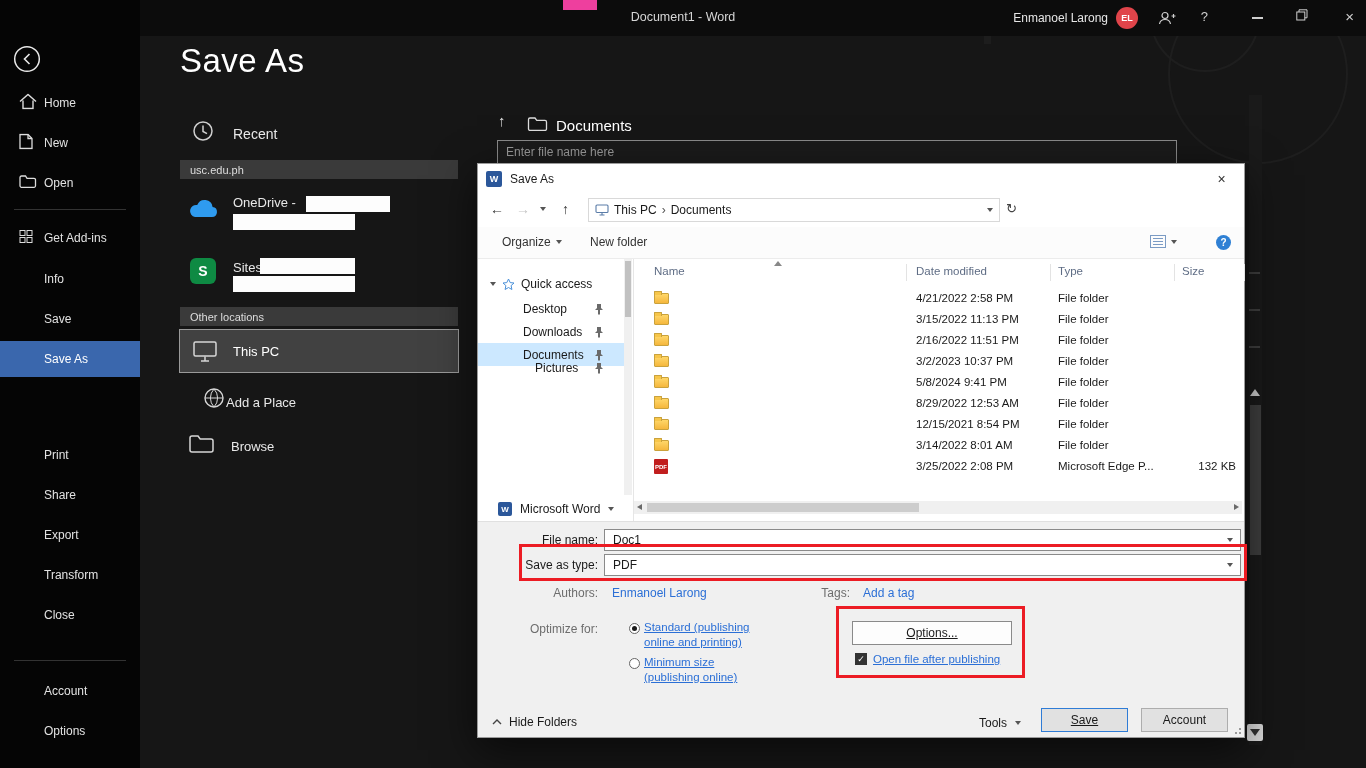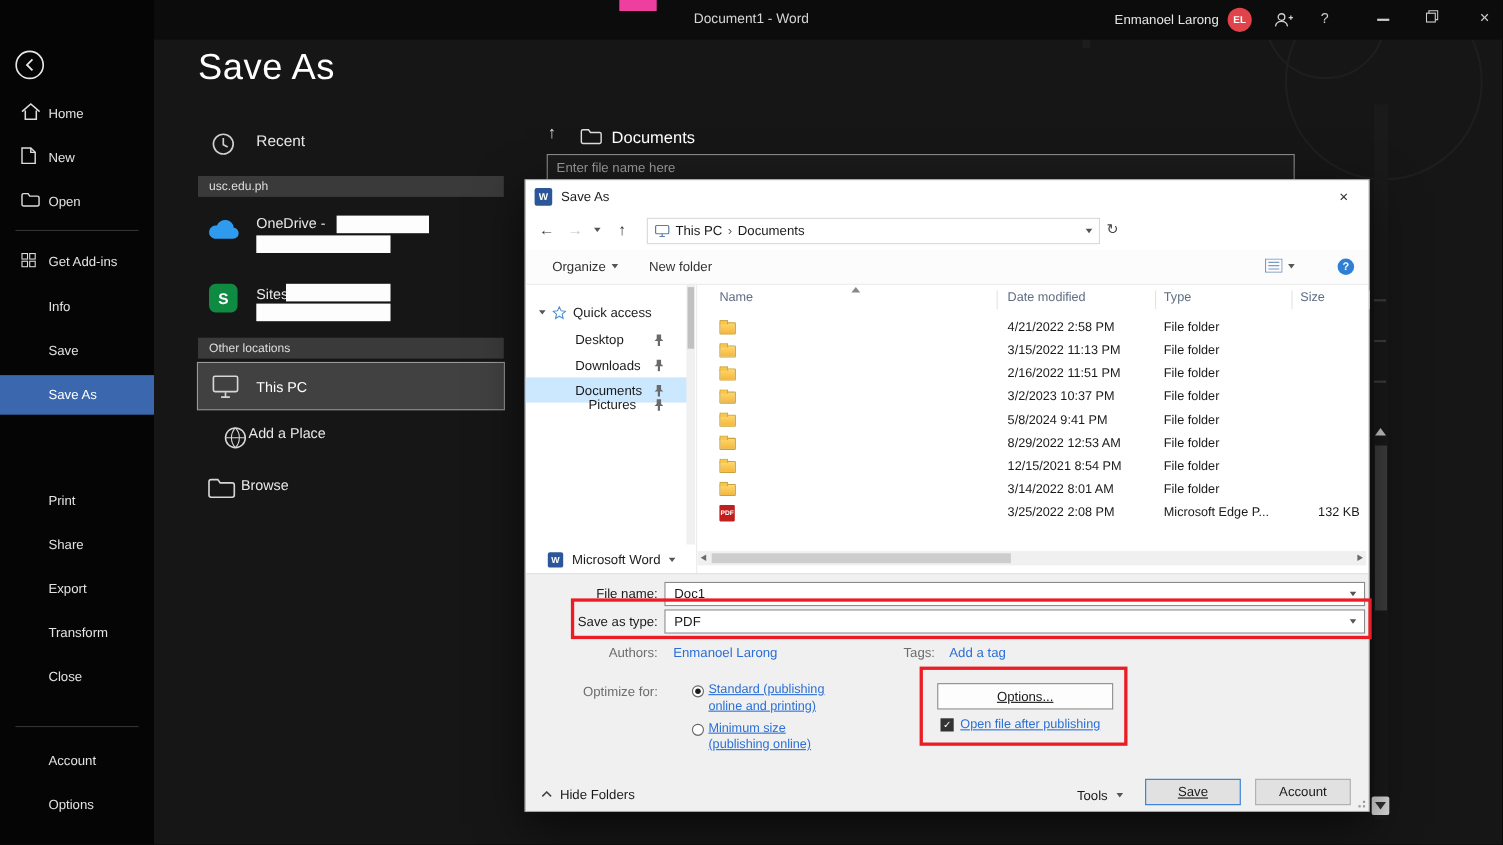--- a/index.html
+++ b/index.html
@@ -20,21 +20,21 @@
 
 .sidebar{position:absolute;left:0;top:0;width:140px;height:768px;background:#050505;z-index:5}
 .side-item{position:absolute;left:0;width:140px;height:26px;display:flex;align-items:center;padding-left:44px;color:#e2e2e2;font-size:12px;cursor:pointer}
 .side-item .s-ico{position:absolute;left:19px;top:50%;transform:translateY(-50%)}
 .side-sel{background:#3a67ad;color:#fff;height:36px}
 .side-div{position:absolute;left:14px;width:112px;height:1px;background:#333}
 .back-btn{position:absolute;left:13px;top:45px;cursor:pointer}
 
 .backstage{position:absolute;left:140px;top:0;width:1226px;height:768px;background:#161616;z-index:2}
 .bs-title{position:absolute;left:40px;top:42px;font-size:33px;font-weight:300;color:#fff;letter-spacing:.5px}
-.bs-row{position:absolute;display:flex;align-items:flex-start;color:#e8e8e8;font-size:13px;cursor:pointer}
+.bs-row{position:absolute;display:flex;align-items:flex-end;color:#e8e8e8;font-size:13px;cursor:pointer}
 .bs-strip{position:absolute;left:40px;width:278px;height:19px;background:#3a3a3a;color:#dedede;font-size:11px;display:flex;align-items:center;padding-left:10px}
 .redact{position:absolute;background:#fdfdfd}
 .thispc{position:absolute;left:40px;top:330px;width:278px;height:42px;background:#414141;outline:1px solid #9a9a9a;display:flex;align-items:center;cursor:pointer}
 .sites-ico{width:26px;height:26px;border-radius:6px;background:#0e8a43;color:#fff;font-size:14px;font-weight:bold;display:flex;align-items:center;justify-content:center}
 .bs-folder-hdr{position:absolute;color:#fff;font-size:15px}
 .bs-input{position:absolute;left:357px;top:140px;width:680px;height:24px;background:#1b1b1b;border:1px solid #8a8a8a;color:#fef9c3;font-size:12px;padding:0 8px}
 .bs-input::placeholder{color:#9b9b9b}
 
 .bs-scroll{position:absolute;z-index:6}
 .tri-up{width:0;height:0;border-left:5px solid transparent;border-right:5px solid transparent;border-bottom:7px solid #cfcfcf}
@@ -147,21 +147,21 @@
     </div>
 
     <div class="bs-row" style="left:62px;top:386px;">
       <svg width="24" height="24" viewBox="0 0 24 24">
           <circle cx="12" cy="12" r="9" fill="none" stroke="#d6d6d6" stroke-width="1.4"></circle>
           <path d="M3 12h18M12 3a13 13 0 0 1 0 18M12 3a13 13 0 0 0 0 18" fill="none" stroke="#d6d6d6" stroke-width="1"></path>
         </svg>
       <span>Add a Place</span>
     </div>
 
-    <div class="bs-row" style="left:48px;top:433px;gap:4px">
+    <div class="bs-row" style="left:48px;top:433px;gap:16px">
       <svg width="27" height="21" viewBox="0 0 27 21">
           <path d="M2 5a2 2 0 0 1 2-2h6l2.2 3H23a2 2 0 0 1 2 2v9a2 2 0 0 1-2 2H4a2 2 0 0 1-2-2z" fill="none" stroke="#d6d6d6" stroke-width="1.5"></path>
         </svg>
       <span>Browse</span>
     </div>
 
     <span class="tb-ico" style="left:358px;top:112px;color:#ddd;font-size:15px">↑</span>
     <svg class="abs" style="left:387px;top:116px" width="21" height="16" viewBox="0 0 21 16">
         <path d="M1.5 3.5a1.5 1.5 0 0 1 1.5-1.5h5l1.8 2.4H18a1.5 1.5 0 0 1 1.5 1.5v7a1.5 1.5 0 0 1-1.5 1.5H3a1.5 1.5 0 0 1-1.5-1.5z" fill="none" stroke="#ddd" stroke-width="1.3"></path>
       </svg>

